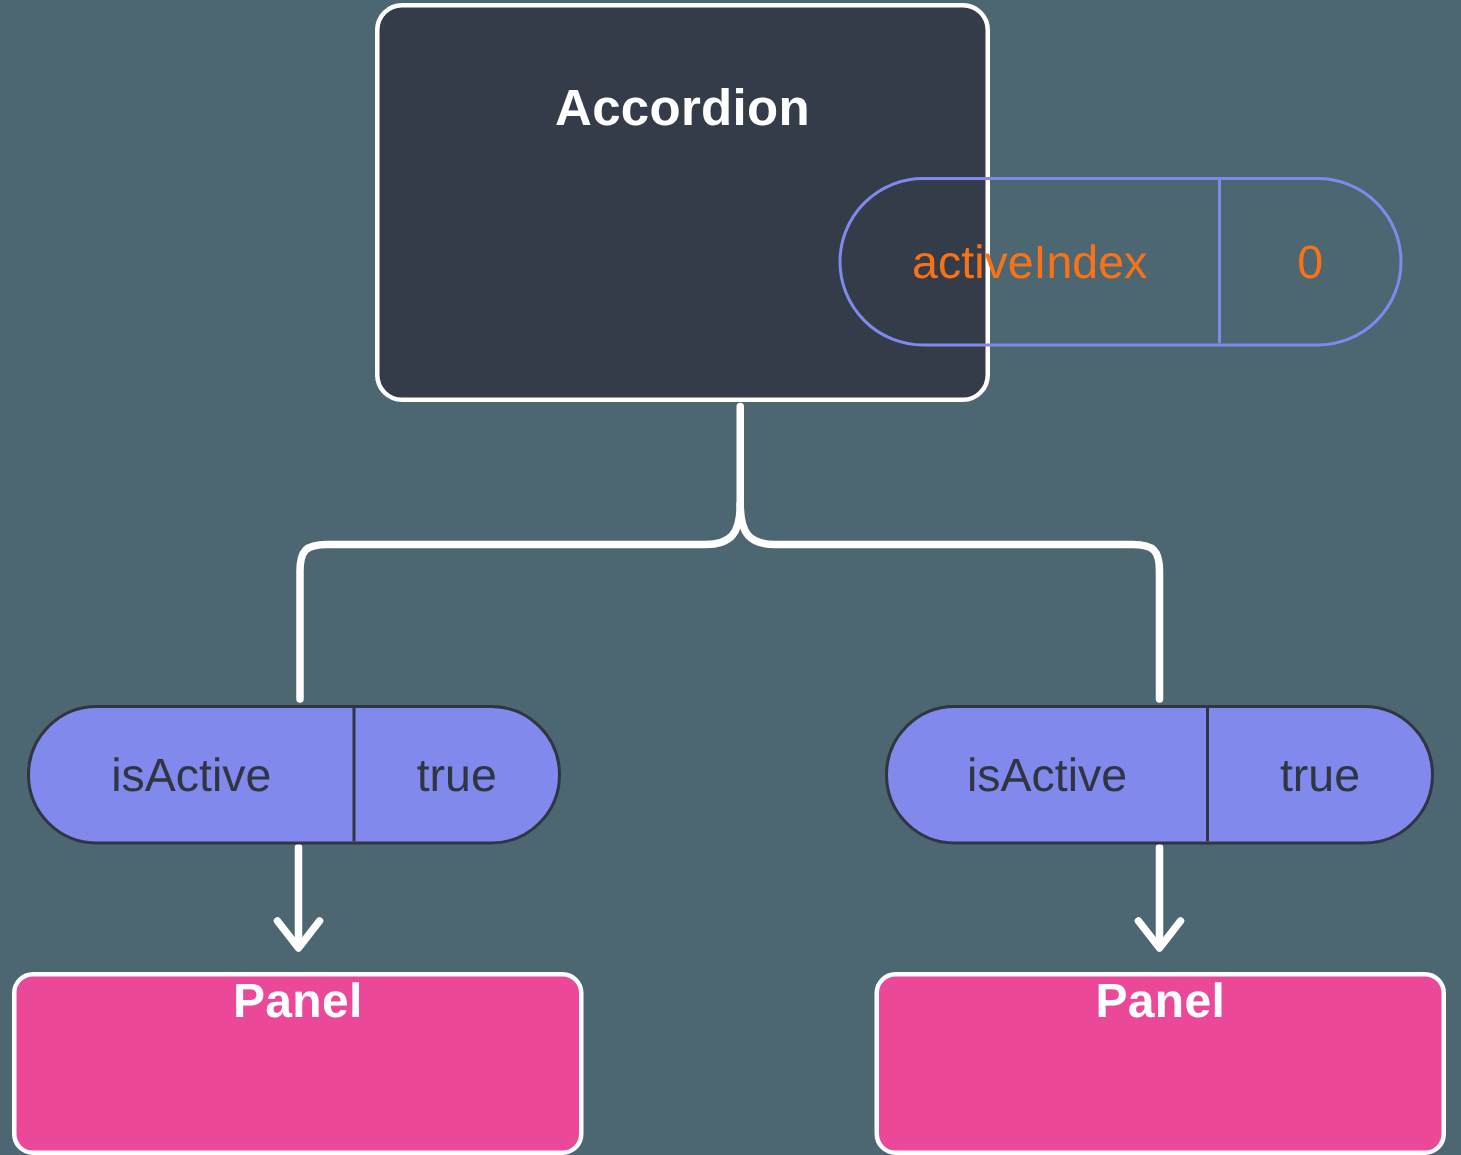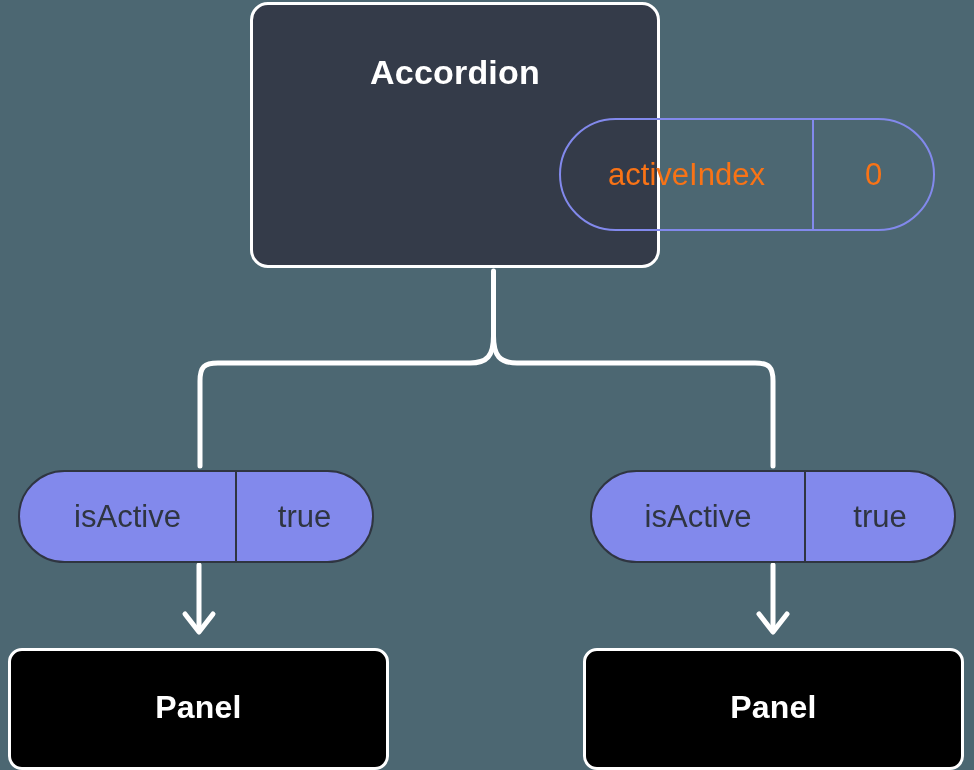--- a/index.html
+++ b/index.html
@@ -65,26 +65,26 @@
     white-space: nowrap;
   }
 
   #accordion-node .node-title {
     top: 48px;
   }
 
   
   .panel-node {
     position: absolute;
-    background: #000000;
+    background: #ec4899;
     border: 3px solid #ffffff;
     border-radius: 14px;
     z-index: 2;
     display: flex;
-    align-items: center;
+    align-items: flex-start;
     justify-content: center;
   }
 
   #panel-left  { left: 8px;   top: 648px; width: 381px; height: 122px; }
   #panel-right { left: 583px; top: 648px; width: 381px; height: 122px; }
 
   .panel-label {
     color: #ffffff;
     font-size: 32px;
     font-weight: 600;

